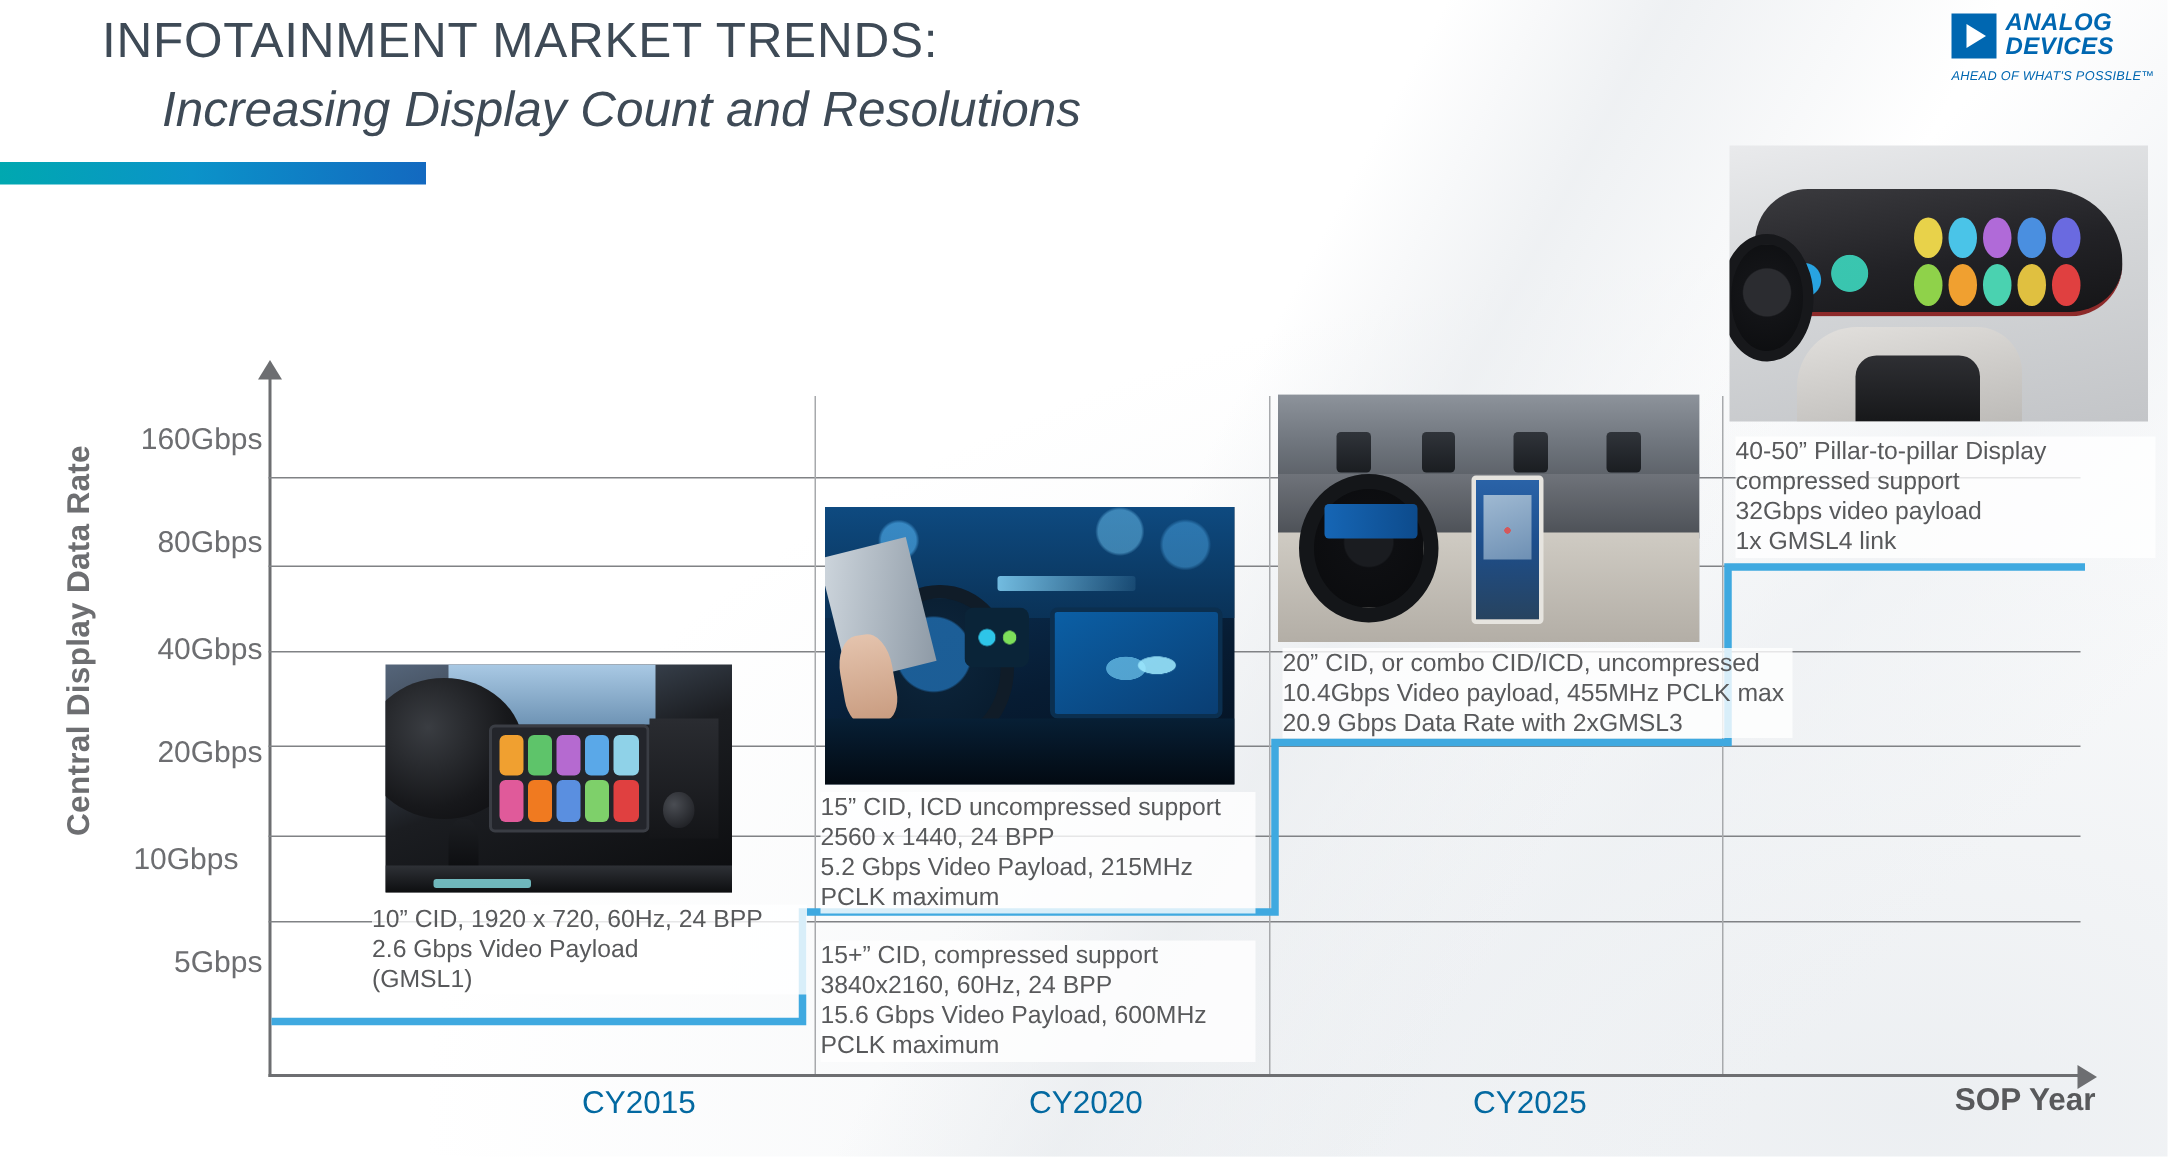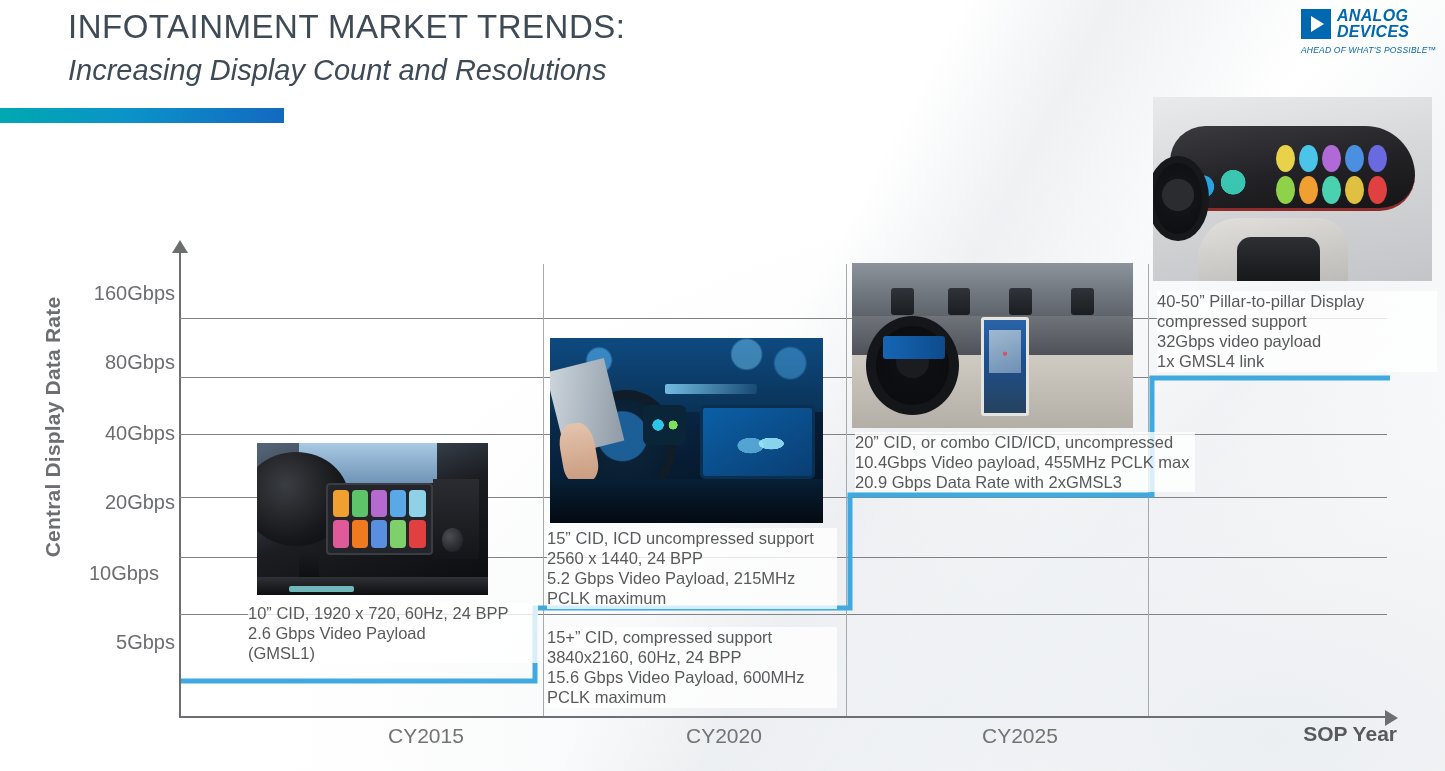--- a/index.html
+++ b/index.html
@@ -24,22 +24,22 @@
 
   
   .title-block { position:absolute; left:68px; top:8px; }
   .title-main {
     font-size: 33px; letter-spacing: .5px;
     color:#3e4a56; font-weight:400;
     font-family:"Liberation Sans", sans-serif;
     white-space:nowrap;
   }
   .title-sub {
-    font-size: 29px; font-style: italic; color:#3e4a56;
-    margin-top: 8px; white-space:nowrap;
+    font-size: 33px; font-style: italic; color:#3e4a56;
+    margin-top: 8px; white-space:nowrap;margin-left:40px;
   }
   .accent-bar {
     position:absolute; left:0; top:108px;
     width:284px; height:15px;
     background: linear-gradient(90deg,#00a8b0 0%, #0b93c9 45%, #1369c0 100%);
   }
 
   
   .logo { position:absolute; right:12px; top:8px; width:132px;font-style:italic; }
   .logo-row { display:flex; align-items:center; gap:6px; }
@@ -100,21 +100,21 @@
     position:absolute; right:0; width:120px; text-align:right;
     font-size:20px; color:#6d6e71; white-space:nowrap;
   }
   .gridline-h {
     position:absolute; left:179px; height:1px; background:#808285;
   }
   .gridline-v {
     position:absolute; top:264px; width:1px; background:#a7a9ac;
   }
   .xtick {
-    position:absolute; top:724px; font-size:21px; color:#737373; white-space:nowrap;
+    position:absolute; top:724px; font-size:21px; color:#0369a1; white-space:nowrap;
   }
   .xaxis-title {
     position:absolute; top:722px; right:48px;
     font-size:21px; font-weight:bold; color:#58595b; white-space:nowrap;
   }
 
   
   .stepline { position:absolute; left:0; top:0; pointer-events:none; }
 
   

